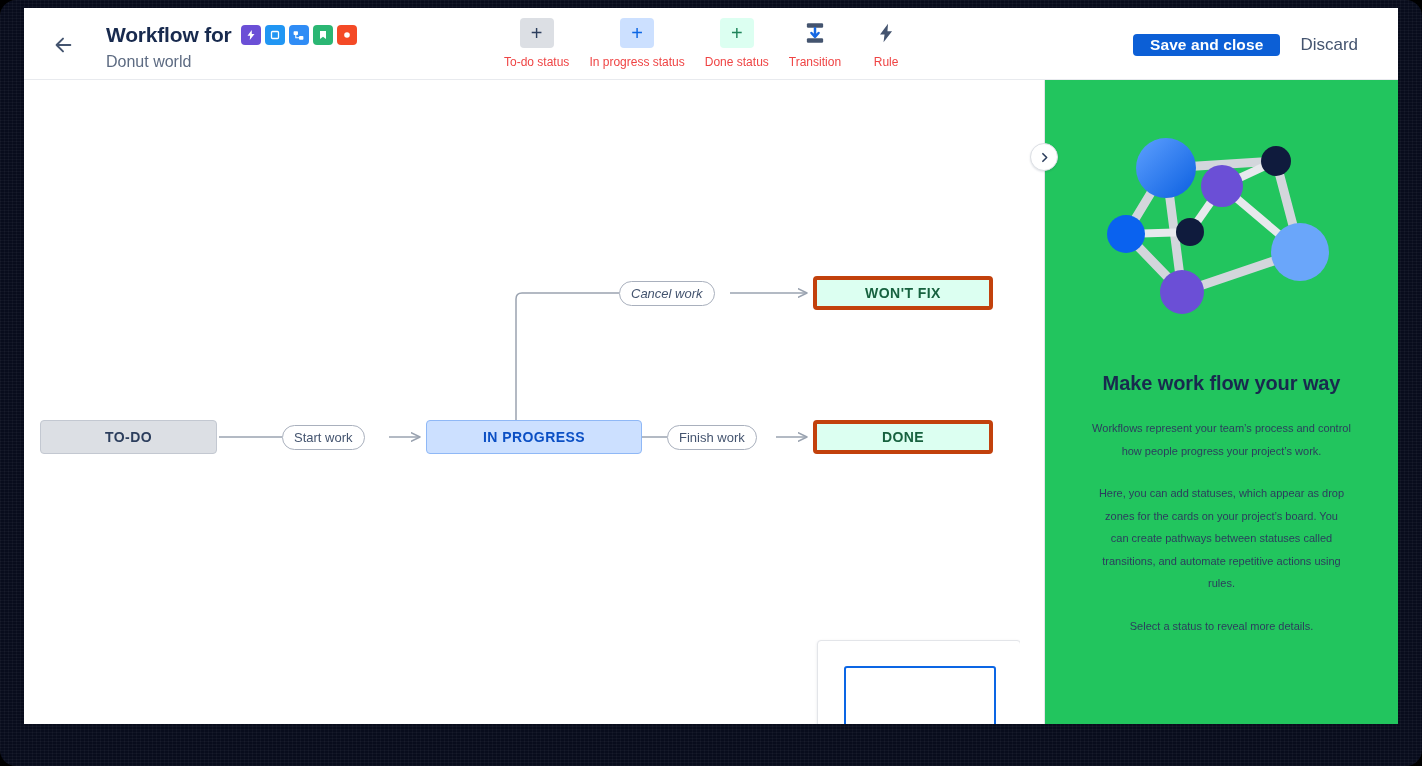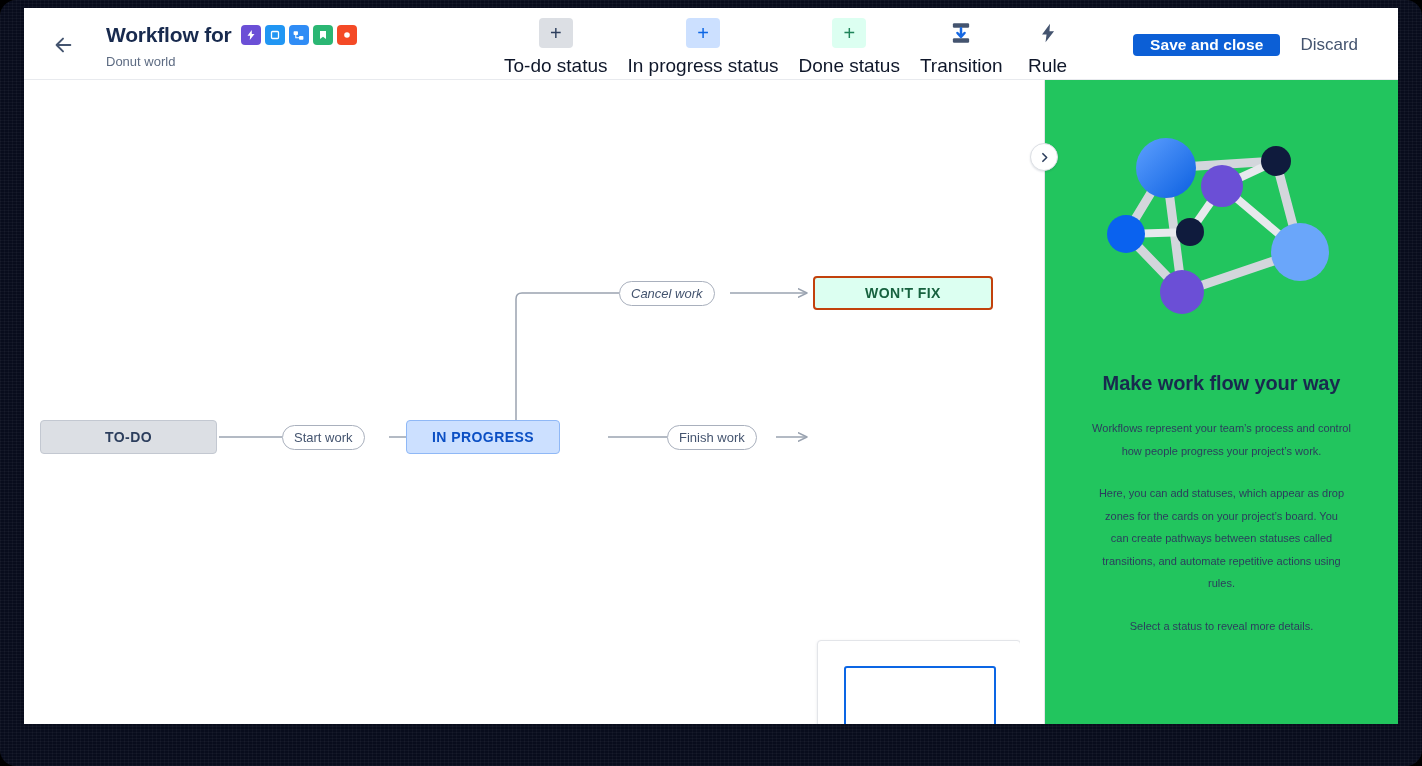--- a/index.html
+++ b/index.html
@@ -64,39 +64,39 @@
   #wf-title {
     font-size: 21px; font-weight: bold; color: #182a4e;
     letter-spacing: -0.2px; line-height: 26px;
   }
   .type-icons { display: flex; gap: 4px; align-items: center; }
   .type-icon {
     width: 20px; height: 20px; border-radius: 4px;
     display: flex; align-items: center; justify-content: center;
   }
   #wf-subtitle {
-    font-size: 13px; color: #5d6b82; margin-top: 5px; line-height: 17px;
+    font-size: 16px; color: #5d6b82; margin-top: 5px; line-height: 17px;
   }
 
   
   #toolbar {
     position: absolute; left: 470px; top: 10px;
     display: flex; align-items: flex-start; gap: 0px;
   }
   .tool {
     display: flex; flex-direction: column; align-items: center;
     cursor: pointer; padding: 0 10px; min-width: 70px;
   }
   .tool-ico {
     width: 34px; height: 30px; border-radius: 4px;
     display: flex; align-items: center; justify-content: center;
     font-size: 20px; line-height: 1; font-weight: 400;
   }
   .tool-lbl {
-    margin-top: 7px; font-size: 19px; color: #0f172a; white-space: nowrap;
+    margin-top: 7px; font-size: 12px; color: #ef4444; white-space: nowrap;
   }
   .ico-todo { background: #dcdfe4; color: #2c3e5d; }
   .ico-prog { background: #cce0ff; color: #0c66e4; }
   .ico-done { background: #dcfff1; color: #1f845a; }
 
   
   #header-actions {
     position: absolute; right: 26px; top: 18px;
     display: flex; align-items: center; gap: 6px;
   }
@@ -124,21 +124,21 @@
   .node {
     position: absolute;
     height: 34px;
     border-radius: 4px;
     display: flex; align-items: center; justify-content: center;
     font-size: 14px; font-weight: bold; letter-spacing: .45px;
     cursor: pointer;
   }
   .n-todo { background:#dcdfe4; border:1px solid #c3c8d1; color:#2c3e5d; }
   .n-prog { background:#cce0ff; border:1px solid #8fb8f6; color:#0b4fc4; }
-  .n-done { background:#dcfff1; border:2px solid #c2410c; color:#17623f; }
+  .n-done { background:#dcfff1; border:4px solid #c2410c; color:#17623f; }
 
   .edge-label {
     position: absolute;
     height: 25px;
     background: #ffffff;
     border: 1px solid #a9b0bd;
     border-radius: 13px;
     display: flex; align-items: center; justify-content: center;
     font-size: 13px; color: #44546f;
     padding: 0 11px;
@@ -312,24 +312,25 @@
 
       <path d="M492 340 V219 Q492 213 498 213 H595" stroke="#9aa3b0" stroke-width="1.5" fill="none"></path>
       <path d="M706 213 H783" stroke="#9aa3b0" stroke-width="1.5" fill="none" marker-end="url(#ah)"></path>
 
       <path d="M584 357 H643" stroke="#9aa3b0" stroke-width="1.5" fill="none"></path>
       <path d="M752 357 H783" stroke="#9aa3b0" stroke-width="1.5" fill="none" marker-end="url(#ah)"></path>
     </svg>
 
     <div class="node n-todo" style="left:16px; top:340px; width:177px;">TO-DO</div>
 
-    <div class="node n-prog" style="left:382px; top:340px; width:154px;">IN PROGRESS</div>
+    <div class="node n-prog" style="left:402px; top:340px; width:216px;">IN PROGRESS</div>
 
     <div class="node n-done" style="left:789px; top:196px; width:180px;">WON'T FIX</div>
 
+    <div class="node n-done" style="left:789px; top:340px; width:180px;">DONE</div>
 
     <div class="edge-label" style="left:258px; top:345px;">Start work</div>
 
     <div class="edge-label" style="left:595px; top:201px;font-style:italic;">Cancel work</div>
 
     <div class="edge-label" style="left:643px; top:345px;">Finish work</div>
 
     <div id="minimap">
       <div id="minimap-view"></div>
 

